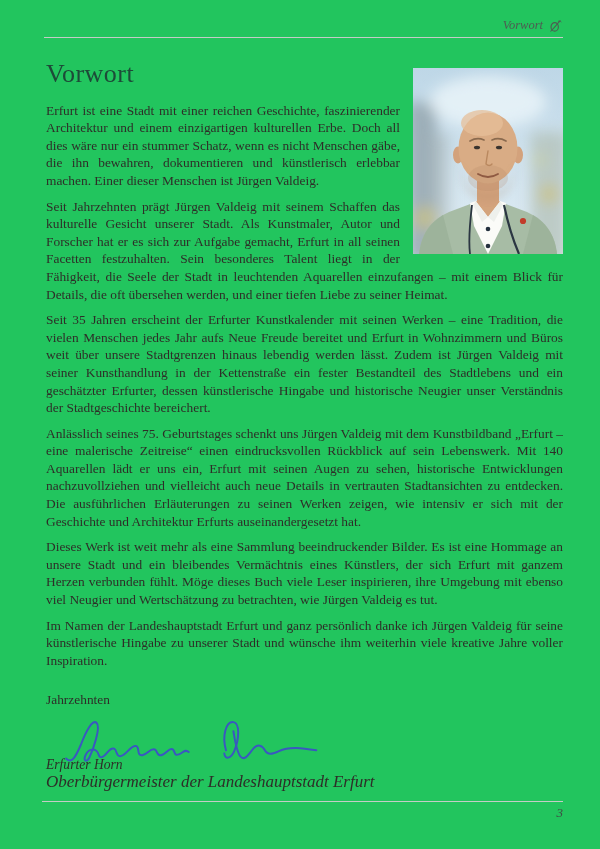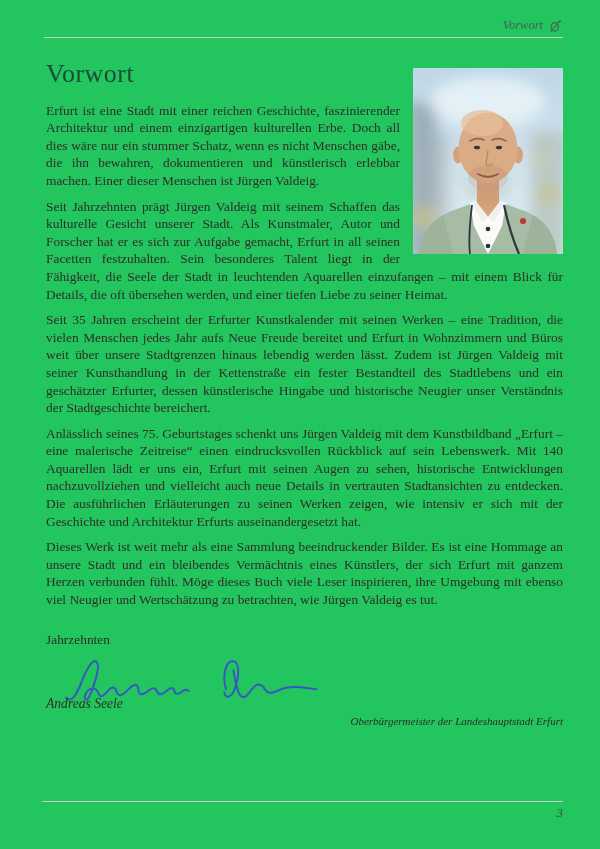--- a/index.html
+++ b/index.html
@@ -62,24 +62,23 @@
     margin:4px 0 -14px -4px;
   }
   .sig-name{
     font-style:italic;
     font-size:13.6px;
     line-height:16.5px;
     margin:0;
   }
   .sig-role{
     font-style:italic;
-    font-size:11px;
+    font-size:17px;
     line-height:16.5px;
     margin:0;
-    text-align:right;
   }
   
   .page-footer{
     position:absolute;left:42px;right:37px;bottom:28px;
     border-top:1px solid #c4ccc6;
     text-align:right;
     padding-top:3px;
     color:#3f4e44;
     font-style:italic;
     font-size:13px;
@@ -165,33 +164,34 @@
     </svg>
 
     <h1 class="page-title">Vorwort</h1>
 
     <div class="body-text">
       <p>Erfurt ist eine Stadt mit einer reichen Geschichte, faszinierender Architektur und einem einzigartigen kulturellen Erbe. Doch all dies wäre nur ein stummer Schatz, wenn es nicht Menschen gäbe, die ihn bewahren, dokumentieren und künstlerisch erlebbar machen. Einer dieser Menschen ist Jürgen Valdeig.</p>
       <p>Seit Jahrzehnten prägt Jürgen Valdeig mit seinem Schaffen das kulturelle Gesicht unserer Stadt. Als Kunstmaler, Autor und Forscher hat er es sich zur Aufgabe gemacht, Erfurt in all seinen Facetten festzuhalten. Sein besonderes Talent liegt in der Fähigkeit, die Seele der Stadt in leuchtenden Aquarellen einzufangen – mit einem Blick für Details, die oft übersehen werden, und einer tiefen Liebe zu seiner Heimat.</p>
       <p>Seit 35 Jahren erscheint der Erfurter Kunstkalender mit seinen Werken – eine Tradition, die vielen Menschen jedes Jahr aufs Neue Freude bereitet und Erfurt in Wohnzimmern und Büros weit über unsere Stadtgrenzen hinaus lebendig werden lässt. Zudem ist Jürgen Valdeig mit seiner Kunsthandlung in der Kettenstraße ein fester Bestandteil des Stadtlebens und ein geschätzter Erfurter, dessen künstlerische Hingabe und historische Neugier unser Verständnis der Stadtgeschichte bereichert.</p>
       <p>Anlässlich seines 75. Geburtstages schenkt uns Jürgen Valdeig mit dem Kunstbildband „Erfurt – eine malerische Zeitreise“ einen eindrucksvollen Rückblick auf sein Lebenswerk. Mit 140 Aquarellen lädt er uns ein, Erfurt mit seinen Augen zu sehen, historische Entwicklungen nachzuvollziehen und vielleicht auch neue Details in vertrauten Stadtansichten zu entdecken. Die ausführlichen Erläuterungen zu seinen Werken zeigen, wie intensiv er sich mit der Geschichte und Architektur Erfurts auseinandergesetzt hat.</p>
       <p>Dieses Werk ist weit mehr als eine Sammlung beeindruckender Bilder. Es ist eine Hommage an unsere Stadt und ein bleibendes Vermächtnis eines Künstlers, der sich Erfurt mit ganzem Herzen verbunden fühlt. Möge dieses Buch viele Leser inspirieren, ihre Umgebung mit ebenso viel Neugier und Wertschätzung zu betrachten, wie Jürgen Valdeig es tut.</p>
+      <p>Im Namen der Landeshauptstadt Erfurt und ganz persönlich danke ich Jürgen Valdeig für seine künstlerische Hingabe zu unserer Stadt und wünsche ihm weiterhin viele kreative Jahre voller Inspiration.</p>
     </div>
 
     <div class="closing">Jahrzehnten</div>
 
     <svg class="signature" viewBox="0 0 310 70">
       <g fill="none" stroke="#3a58c0" stroke-width="2.4" stroke-linecap="round" stroke-linejoin="round">
         <path d="M3,55 C10,62 15,52 21,38 C27,22 35,7 40,12 C45,17 36,44 31,54 C28,60 24,58 26,52 C29,44 36,42 40,46 C43,49 42,55 47,53 C53,50 55,41 61,43 C65,45 63,53 69,52 C77,50 81,38 88,40 C92,42 88,52 95,51 C101,50 105,42 110,44 C114,46 112,52 118,51 C124,49 128,41 132,44 C135,47 133,52 139,50 C144,48 147,43 151,47"></path>
         <path d="M196,45 C191,28 196,10 205,11 C213,12 212,32 206,46 C202,55 195,57 194,49"></path>
         <path d="M205,22 C207,34 209,48 214,53 C219,58 224,49 229,43 C234,37 240,39 243,45 C246,51 252,50 260,46 C272,40 288,42 305,45"></path>
       </g>
     </svg>
 
-    <p class="sig-name">Andreas Seele</p>
+    <p class="sig-name">Erfurter Horn</p>
     <p class="sig-role">Oberbürgermeister der Landeshauptstadt Erfurt</p>
   </div>
 
   <div class="page-footer">
     <span>3</span>
   </div>
 
 </div>
 
 </body></html>

